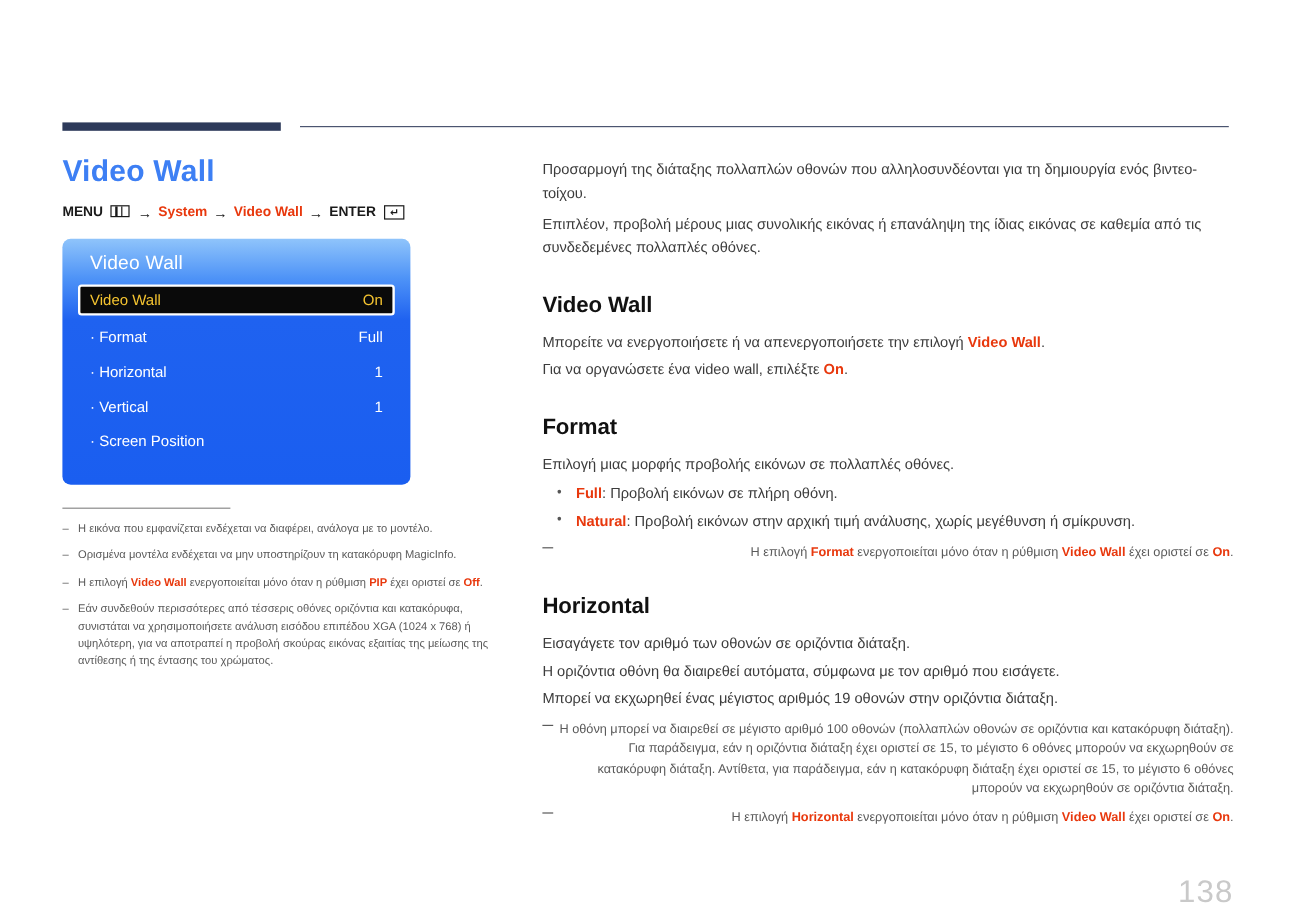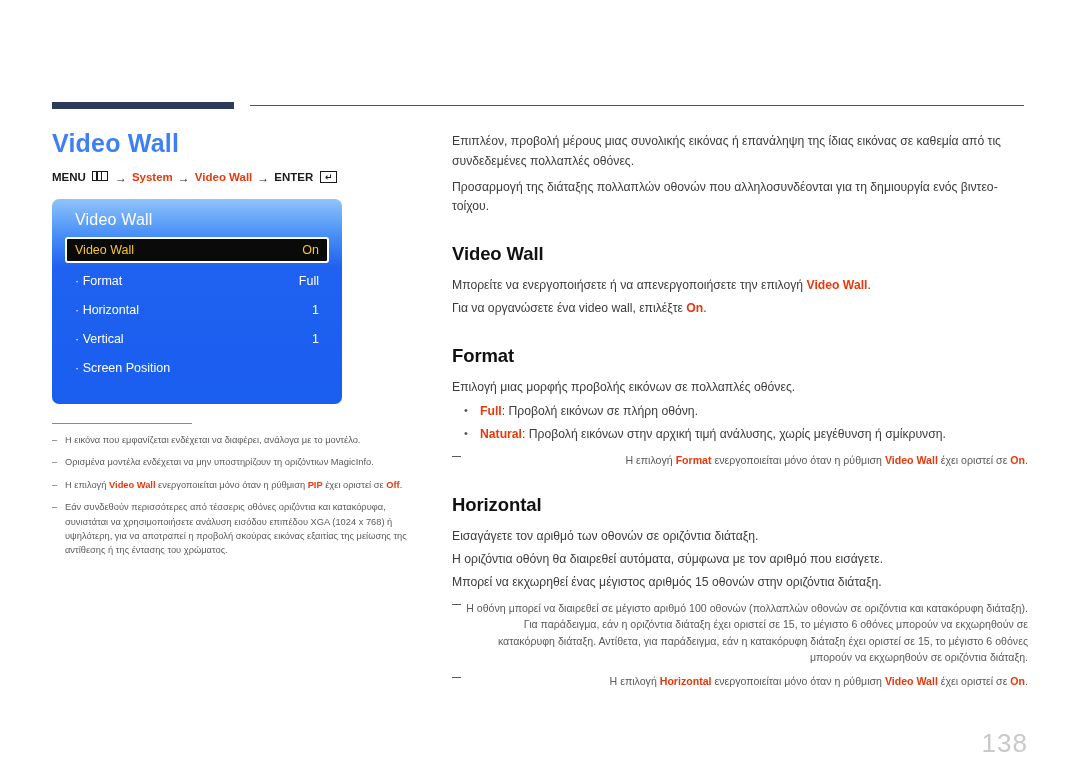--- a/index.html
+++ b/index.html
@@ -318,38 +318,38 @@
 
     <div class="left-notes">
       <div class="notes-rule"></div>
       <div id="left-notes-list">
           <div class="note">
             <span class="dash">‒</span>
             <span class="note-body"><span>Η εικόνα που εμφανίζεται ενδέχεται να διαφέρει, ανάλογα με το μοντέλο.</span></span>
           </div>
           <div class="note">
             <span class="dash">‒</span>
-            <span class="note-body"><span>Ορισμένα μοντέλα ενδέχεται να μην υποστηρίζουν τη οριζόντιων MagicInfo.</span></span>
+            <span class="note-body"><span>Ορισμένα μοντέλα ενδέχεται να μην υποστηρίζουν τη κατακόρυφη MagicInfo.</span></span>
           </div>
           <div class="note">
             <span class="dash">‒</span>
             <span class="note-body"><span>Η επιλογή </span><span class="hl">Video Wall</span><span> ενεργοποιείται μόνο όταν η ρύθμιση </span><span class="hl">PIP</span><span> έχει οριστεί σε </span><span class="hl">Off</span><span>.</span></span>
           </div>
           <div class="note">
             <span class="dash">‒</span>
             <span class="note-body"><span>Εάν συνδεθούν περισσότερες από τέσσερις οθόνες οριζόντια και κατακόρυφα, συνιστάται να χρησιμοποιήσετε ανάλυση εισόδου επιπέδου XGA (1024 x 768) ή υψηλότερη, για να αποτραπεί η προβολή σκούρας εικόνας εξαιτίας της μείωσης της αντίθεσης ή της έντασης του χρώματος.</span></span>
           </div>
         </div>
     </div>
   </div>
 
   <div class="right-col">
     <div id="intro-block">
+        <p class="intro-p">Προσαρμογή της διάταξης πολλαπλών οθονών που αλληλοσυνδέονται για τη δημιουργία ενός βιντεο-τοίχου.</p>
         <p class="intro-p">Επιπλέον, προβολή μέρους μιας συνολικής εικόνας ή επανάληψη της ίδιας εικόνας σε καθεμία από τις συνδεδεμένες πολλαπλές οθόνες.</p>
-        <p class="intro-p">Προσαρμογή της διάταξης πολλαπλών οθονών που αλληλοσυνδέονται για τη δημιουργία ενός βιντεο-τοίχου.</p>
       </div>
     <div id="sections-block">
         <div class="sec">
           <div class="sec-head">Video Wall</div>
           <p class="body"><span>Μπορείτε να ενεργοποιήσετε ή να απενεργοποιήσετε την επιλογή </span><span class="hl">Video Wall</span><span>.</span></p>
           <p class="body"><span>Για να οργανώσετε ένα video wall, επιλέξτε </span><span class="hl">On</span><span>.</span></p>
         </div>
         <div class="sec">
           <div class="sec-head">Format</div>
           <p class="body"><span>Επιλογή μιας μορφής προβολής εικόνων σε πολλαπλές οθόνες.</span></p>
@@ -365,21 +365,21 @@
           </div>
           <div class="rnote">
             <span class="macron"></span>
             <span class="rtxt"><span>Η επιλογή </span><span class="hl">Format</span><span> ενεργοποιείται μόνο όταν η ρύθμιση </span><span class="hl">Video Wall</span><span> έχει οριστεί σε </span><span class="hl">On</span><span>.</span></span>
           </div>
         </div>
         <div class="sec">
           <div class="sec-head">Horizontal</div>
           <p class="body"><span>Εισαγάγετε τον αριθμό των οθονών σε οριζόντια διάταξη.</span></p>
           <p class="body"><span>Η οριζόντια οθόνη θα διαιρεθεί αυτόματα, σύμφωνα με τον αριθμό που εισάγετε.</span></p>
-          <p class="body"><span>Μπορεί να εκχωρηθεί ένας μέγιστος αριθμός 15 οθονών στην οριζόντια διάταξη.</span></p>
+          <p class="body"><span>Μπορεί να εκχωρηθεί ένας μέγιστος αριθμός 19 οθονών στην οριζόντια διάταξη.</span></p>
           <div class="rnote">
             <span class="macron"></span>
             <span class="rtxt"><span>Η οθόνη μπορεί να διαιρεθεί σε μέγιστο αριθμό 100 οθονών (πολλαπλών οθονών σε οριζόντια και κατακόρυφη διάταξη). Για παράδειγμα, εάν η οριζόντια διάταξη έχει οριστεί σε 15, το μέγιστο 6 οθόνες μπορούν να εκχωρηθούν σε κατακόρυφη διάταξη. Αντίθετα, για παράδειγμα, εάν η κατακόρυφη διάταξη έχει οριστεί σε 15, το μέγιστο 6 οθόνες μπορούν να εκχωρηθούν σε οριζόντια διάταξη.</span></span>
           </div>
           <div class="rnote">
             <span class="macron"></span>
             <span class="rtxt"><span>Η επιλογή </span><span class="hl">Horizontal</span><span> ενεργοποιείται μόνο όταν η ρύθμιση </span><span class="hl">Video Wall</span><span> έχει οριστεί σε </span><span class="hl">On</span><span>.</span></span>
           </div>
         </div>
       </div>

